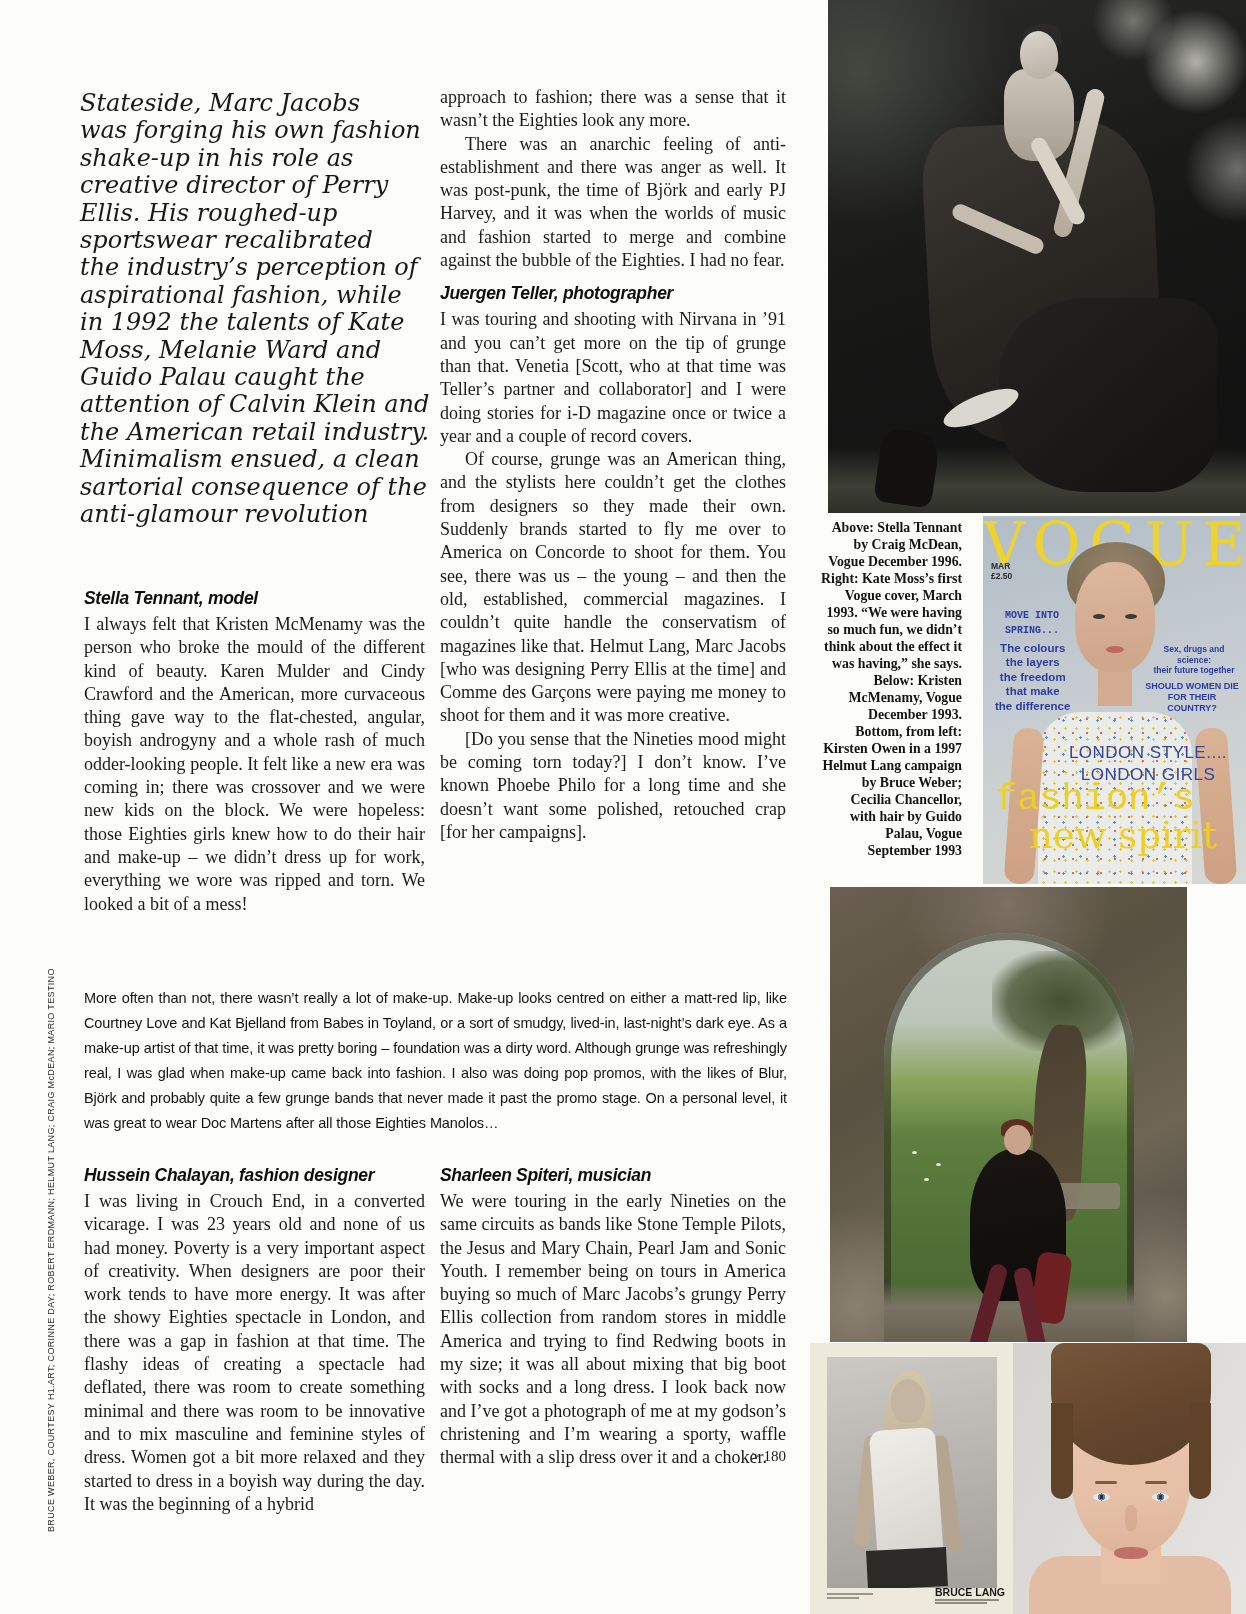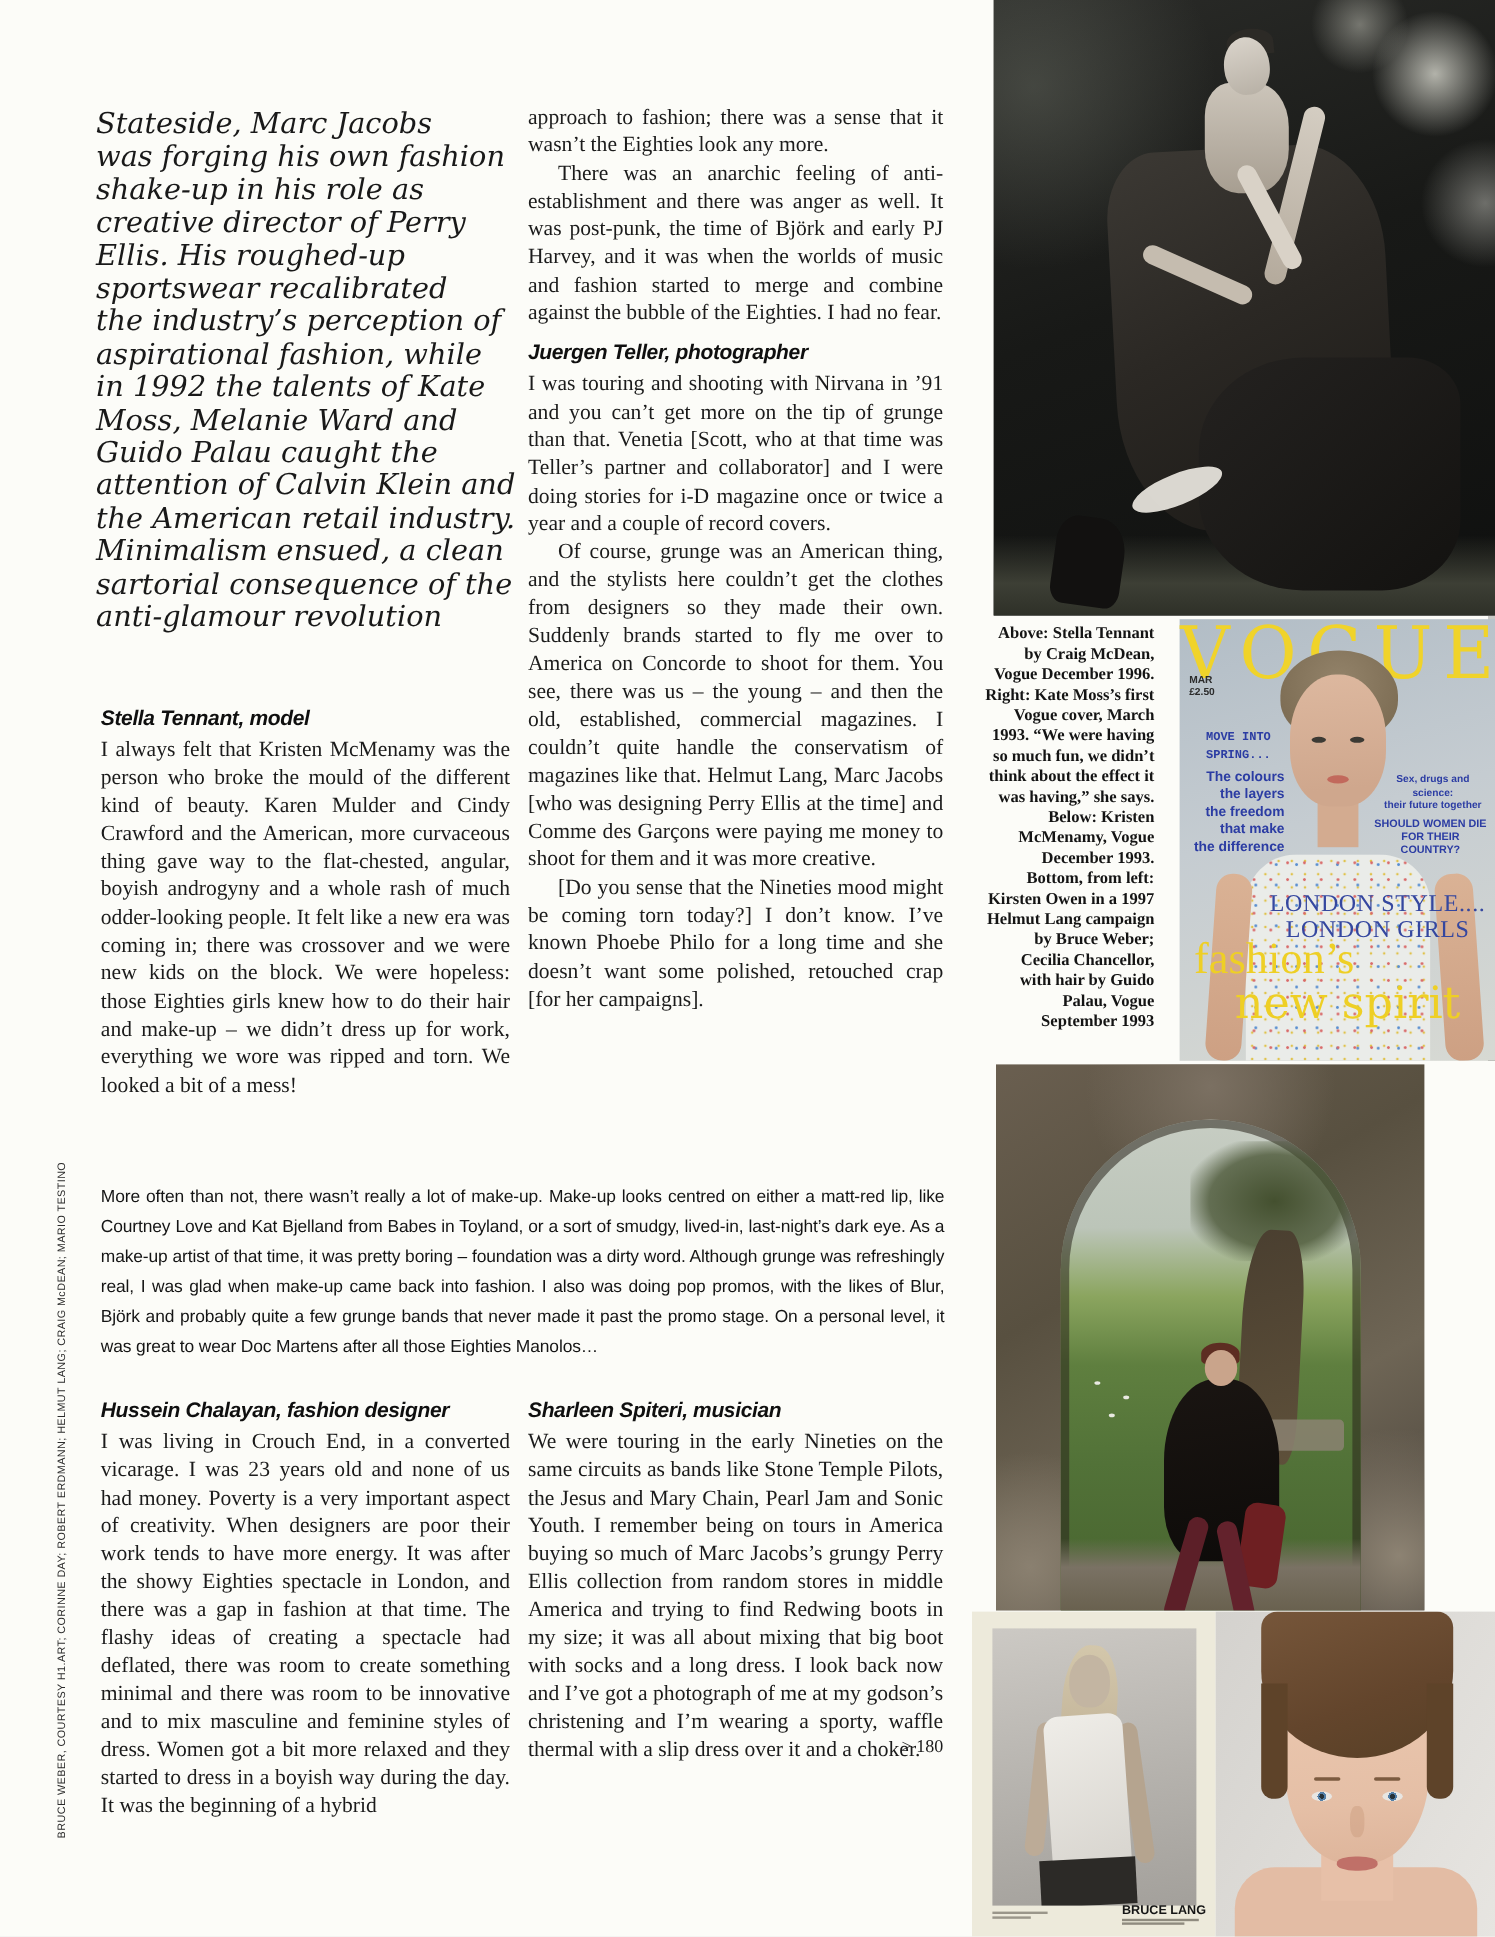--- a/index.html
+++ b/index.html
@@ -98,29 +98,29 @@
                        radial-gradient(#e0c24a 1px,transparent 1.3px);
       background-size:14px 14px,17px 17px,11px 11px;}
   .cv-armL{position:absolute;left:26px;top:212px;width:30px;height:156px;z-index:2;border-radius:14px;
       background:linear-gradient(#dab295,#cda083);transform:rotate(4deg);}
   .cv-armR{position:absolute;right:14px;top:212px;width:32px;height:156px;z-index:2;border-radius:14px;
       background:linear-gradient(#dab295,#cda083);transform:rotate(-4deg);}
   .cv-issue{position:absolute;left:8px;top:46px;z-index:4;font-family:"Liberation Sans",sans-serif;
       font-weight:bold;font-size:8.5px;color:#2b2b2b;line-height:9.5px;}
   .cv-left-head{position:absolute;left:6px;top:92px;width:86px;z-index:4;text-align:center;
       font-family:Liberation Mono, monospace;font-weight:bold;font-size:10px;line-height:15px;color:#2b3ca3;}
-  .cv-left-sub{position:absolute;left:12px;top:125px;z-index:4;text-align:right;
+  .cv-left-sub{position:absolute;left:12px;top:125px;z-index:4;text-align:center;
       font-family:"Liberation Sans",sans-serif;font-weight:bold;font-size:11.5px;line-height:14.4px;color:#2b3ca3;}
   .cv-right-1{position:absolute;right:4px;top:128px;width:96px;z-index:4;text-align:center;
       font-family:"Liberation Sans",sans-serif;font-weight:bold;font-size:8.5px;line-height:10.5px;color:#2b3ca3;}
   .cv-right-2{position:absolute;right:4px;top:165px;width:100px;z-index:4;text-align:center;
       font-family:"Liberation Sans",sans-serif;font-weight:bold;font-size:9px;line-height:11px;color:#2b3ca3;}
   .cv-center-head{position:absolute;left:72px;top:226px;width:186px;z-index:4;text-align:center;
-      font-family:Liberation Serif, serif;font-size:20px;line-height:22px;letter-spacing:.5px;color:#35479f;}
-  .cv-b1{position:absolute;left:12px;top:262px;z-index:4;font-family:Liberation Serif, serif;
+      font-family:Liberation Sans, sans-serif;font-size:17px;line-height:22px;letter-spacing:.5px;color:#35479f;}
+  .cv-b1{position:absolute;left:12px;top:262px;z-index:4;font-family:Liberation Mono, monospace;
       font-size:37px;color:#eecf25;}
   .cv-b2{position:absolute;left:46px;top:298px;z-index:4;font-family:"DejaVu Serif",serif;
       font-size:37px;color:#eecf25;}
 
   
   .ruins{left:830px;top:887px;width:357px;height:455px;
       background:
         radial-gradient(circle at 8% 92%, #8a8070 0%, rgba(0,0,0,0) 18%),
         radial-gradient(circle at 94% 90%, #8d8373 0%, rgba(0,0,0,0) 20%),
         radial-gradient(circle at 50% 4%, #7b7062 0%, rgba(0,0,0,0) 22%),

